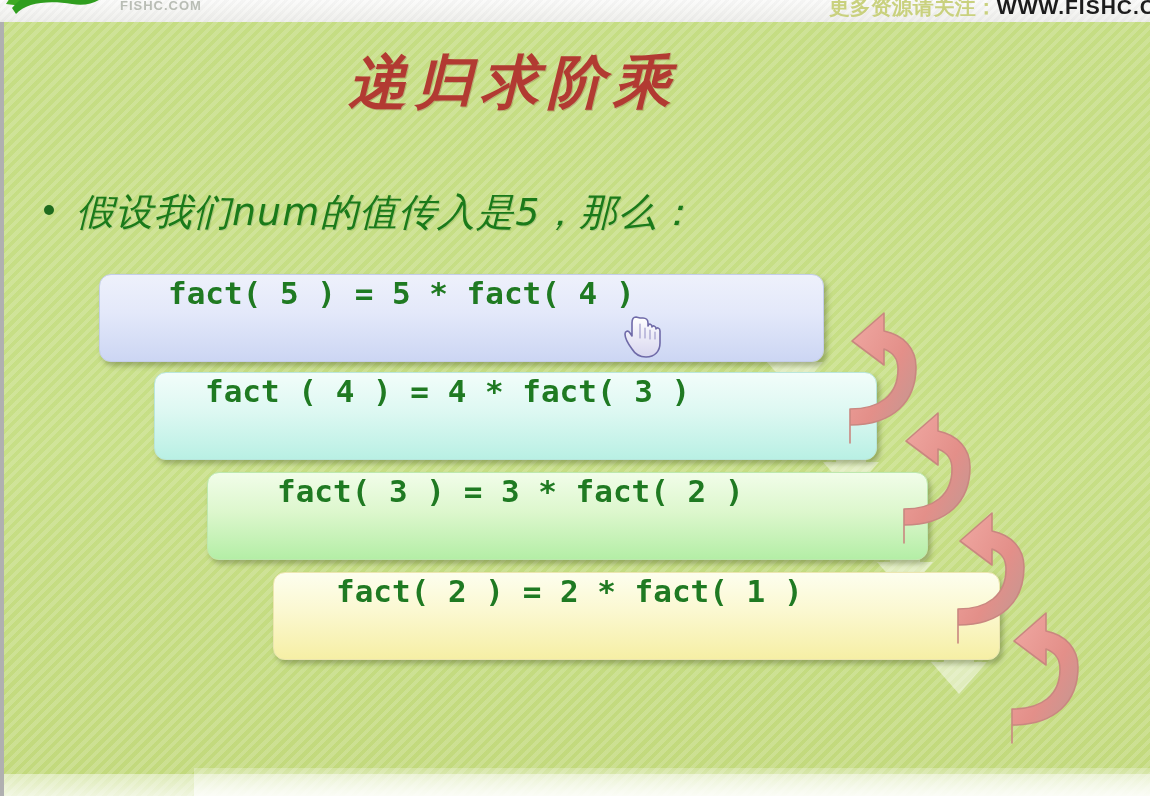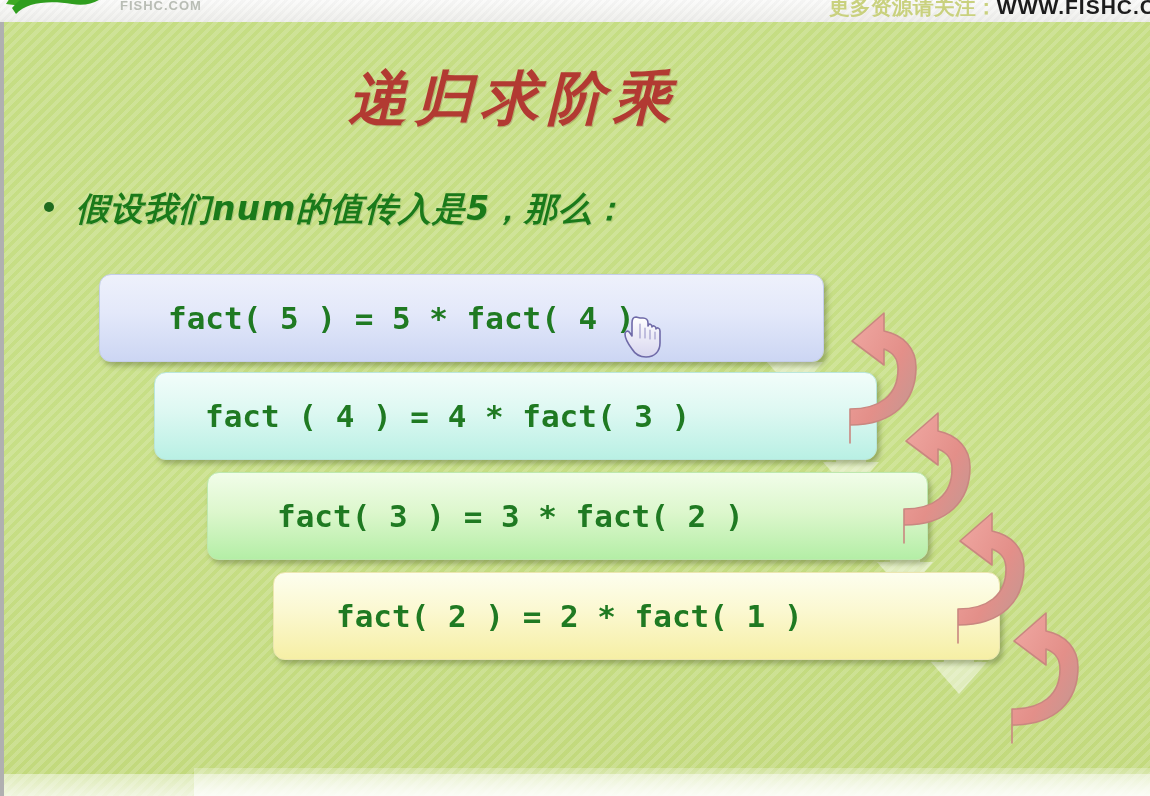--- a/index.html
+++ b/index.html
@@ -99,21 +99,21 @@
   #slide-bottom-band2 {
     position: absolute;
     left: 190px; bottom: 0;
     width: 960px; height: 28px;
     background: linear-gradient(to bottom, rgba(255,255,255,0.25), rgba(255,255,255,0.7));
   }
 
   
   #slide-title {
     position: absolute;
-    left: 0; top: 38px;
+    left: 0; top: 22px;
     width: 1020px;
     text-align: center;
     font-family: "DejaVu Serif", serif;
     font-size: 58px;
     font-weight: bold;
     color: #b23a32;
     letter-spacing: 8px;
     text-shadow: 1px 1px 0 rgba(120,40,30,0.25);
     font-style: italic;
   }
@@ -129,36 +129,35 @@
   }
   #bullet-dot {
     width: 10px; height: 10px;
     border-radius: 50%;
     background: #1f6b1f;
     flex: 0 0 auto;
     margin-bottom: 6px;
   }
   #bullet-text {
     font-family: "DejaVu Sans", sans-serif;
-    font-size: 33px;
-    font-weight: bold;
+    font-size: 38px;
+    font-weight: normal;
     font-style: italic;
     color: #1a7a1a;
     letter-spacing: 1px;
     text-shadow: 1px 1px 0 rgba(30,90,30,0.18);
   }
 
   
   .callbox {
     position: absolute;
     height: 88px;
     border-radius: 12px;
     box-shadow: 3px 4px 5px rgba(60,75,30,0.35);
     display: flex;
-    align-items: center;
     overflow: visible;
   }
   .callbox .code {
     font-family: "DejaVu Sans Mono", monospace;
     font-size: 31px;
     font-weight: bold;
     color: #1f7a22;
     letter-spacing: 0px;
     white-space: nowrap;
   }

